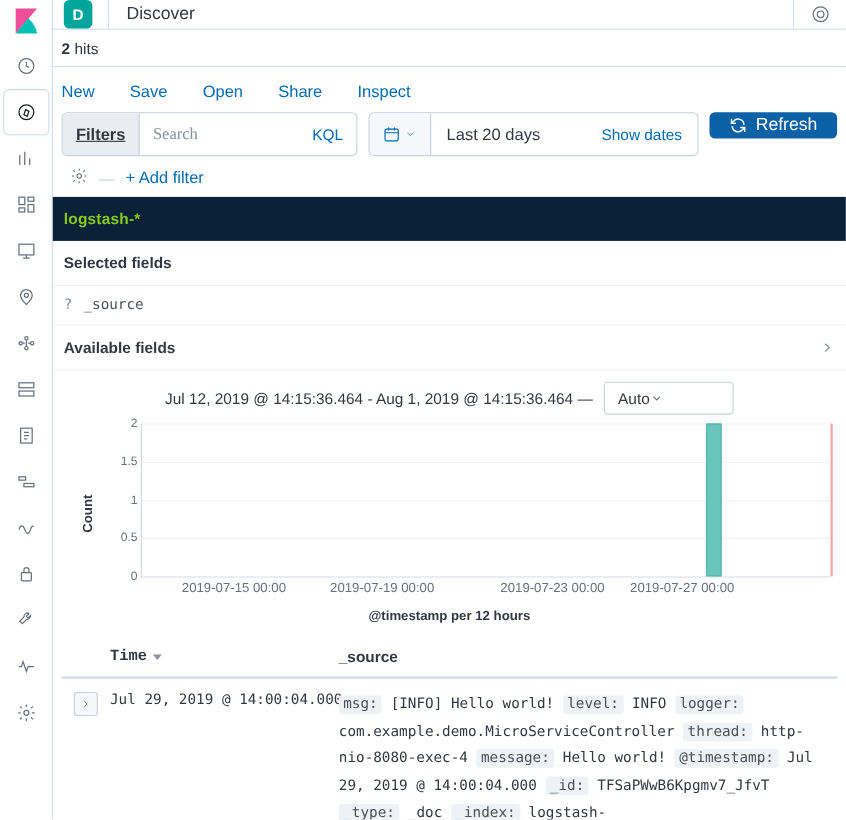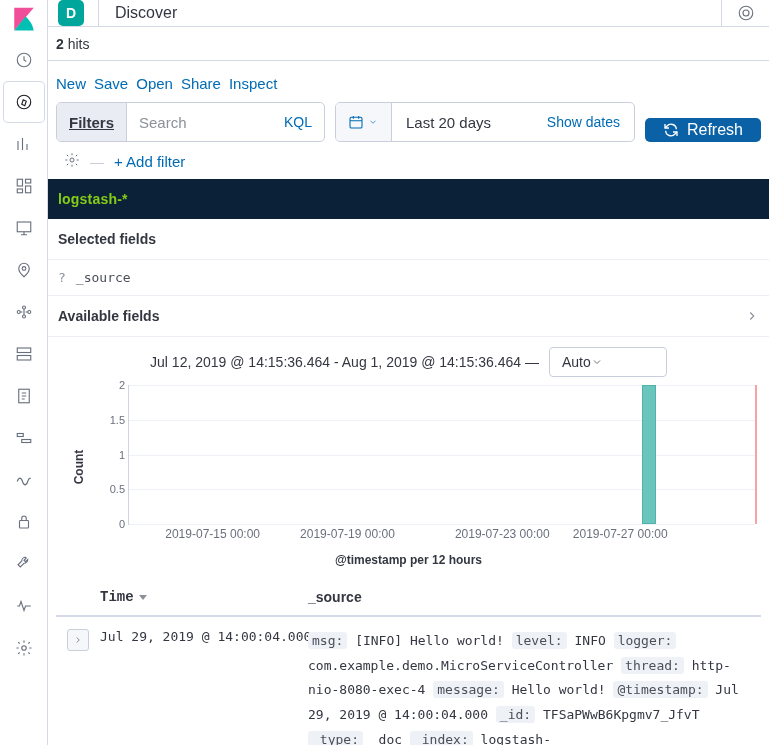--- a/index.html
+++ b/index.html
@@ -13,27 +13,27 @@
   .rail-item svg { width:18px; height:18px; stroke:#69707d; fill:none; stroke-width:1.5;}
   .rail-item.active svg{stroke:#1a1c21;}
   .main { flex:1; display:flex; flex-direction:column; min-width:0;}
   .topbar { height:48px; border-bottom:1px solid #d3dae6; display:flex; align-items:center;}
   .space-badge { width:26px; height:26px; background:#00a69b; color:#fff; display:flex; align-items:center; justify-content:center; border-radius:5px; margin-left:10px; font-weight:700; font-size:14px;}
   .bc { border-left:1px solid #d3dae6; height:100%; margin-left:14px; display:flex; align-items:center; padding:0 16px; font-size:16px; color:#343741; flex:1;}
   .topbar-right { width:48px; height:100%; border-left:1px solid #d3dae6; display:flex; align-items:center; justify-content:center;}
   .topbar-right svg{width:18px;height:18px;stroke:#69707d;fill:none;stroke-width:1.5;}
   .hits { padding:9px 12px 8px 8px; border-bottom:1px solid #d3dae6; font-size:14px; color:#343741;}
   .hits b{font-weight:700;}
-  .menu { display:flex; gap:8px; padding:14px 8px 10px; font-size:15px;}
+  .menu { display:flex; gap:32px; padding:14px 8px 10px; font-size:15px;}
   .menu-item{ color:#006bb4; cursor:pointer;}
-  .querybar { display:flex; gap:10px; padding:0 8px 10px; align-items:flex-end;}
+  .querybar { display:flex; gap:10px; padding:0 8px 10px; align-items:flex-start;}
   .filters-group{ display:flex; border:1px solid #c9cfda; border-radius:5px; overflow:hidden; flex:1; height:40px;}
   .filters-btn{ background:#e9edf3; border-right:1px solid #c9cfda; display:flex; align-items:center; padding:0 12px; font-weight:700; text-decoration:underline; cursor:pointer; font-size:15px;}
   .search-box{ flex:1; display:flex; align-items:center; padding:0 12px; justify-content:space-between;}
-  .search-box .ph{color:#8a919c; font-size:15px;}
+  .search-box .ph{color:#8a919c; font-size:15px;font-family:Liberation Serif, serif;}
   .kql{color:#006bb4; font-size:14px; cursor:pointer;}
   .date-group{ display:flex; border:1px solid #c9cfda; border-radius:5px; overflow:hidden; height:40px; width:300px;}
   .date-btn{ width:56px; border-right:1px solid #c9cfda; display:flex; align-items:center; justify-content:center; gap:4px; background:#f5f7fa; cursor:pointer;}
   .date-btn svg{width:16px;height:16px;stroke:#006bb4;fill:none;stroke-width:1.6;}
   .date-text{ flex:1; display:flex; align-items:center; justify-content:space-between; padding:0 14px;}
   .date-text .label{font-size:15px;}
   .date-text .link{color:#006bb4; font-size:14px; cursor:pointer;}
   .refresh-btn{ background:#064470; background:linear-gradient(#0f6ab4,#0c5a99); background:#005b9f; color:#fff; border:none; border-radius:5px; height:24px; padding:0 18px; display:flex; align-items:center; gap:8px; font-size:16px; font-weight:500; cursor:pointer;}
   .refresh-btn { background:#0a61a6;}
   .refresh-btn svg{width:16px;height:16px;stroke:#fff;fill:none;stroke-width:2;}

